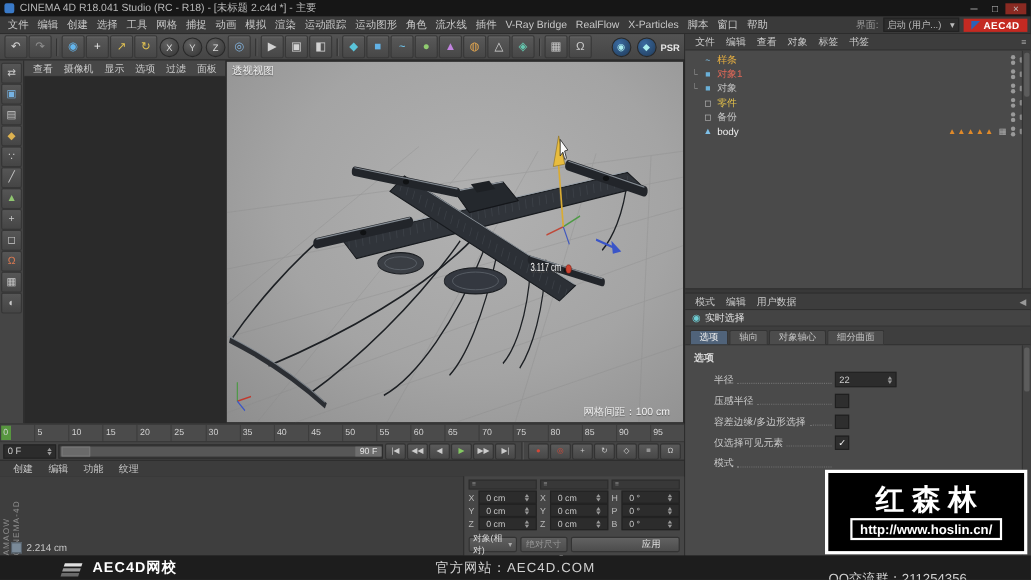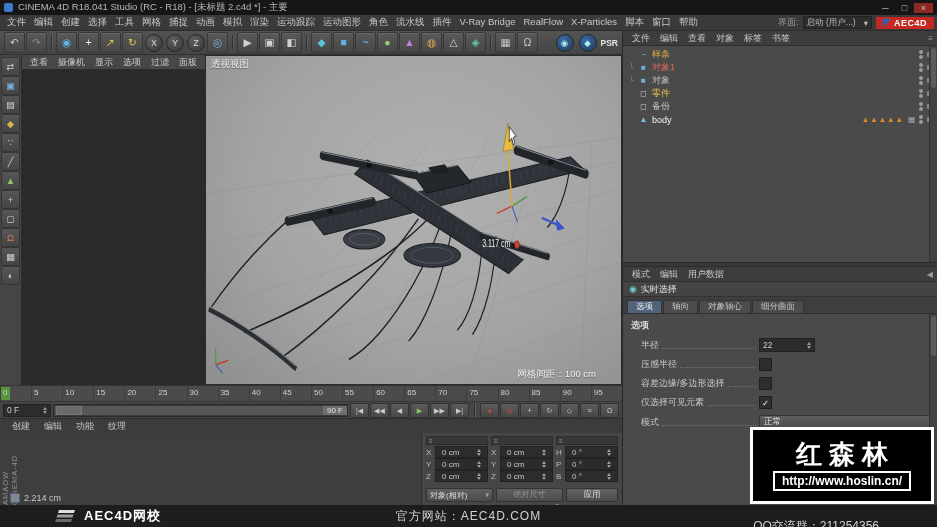--- a/index.html
+++ b/index.html
@@ -57,21 +57,21 @@
            border:1px solid #363636;display:flex;align-items:center;justify-content:center;
            font-size:9.5px;line-height:1;}
   .vp-stack{flex:1;display:flex;flex-direction:row;min-width:0;}
   .vp-menu{height:14px;background:#474747;border-bottom:1px solid #2e2e2e;display:flex;
            align-items:center;font-size:9px;padding:0 3px;flex:0 0 auto;}
   .vp-menu-item{padding:0 5px;}
   .vp-canvas{flex:1;position:relative;overflow:hidden;border:1px solid #2b2b2b;
              background:radial-gradient(ellipse at 55% 40%,#b1b1b1 0%,#a4a4a4 55%,#8e8e8e 100%);}
   .vp-label{position:absolute;top:2px;left:5px;font-size:9.5px;color:#efefef;
             text-shadow:0 1px 1px rgba(0,0,0,.45);}
-  .vp-grid-label{position:absolute;bottom:3px;right:25px;font-size:9.5px;color:#f2f2f2;
+  .vp-grid-label{position:absolute;bottom:3px;right:12px;font-size:9.5px;color:#f2f2f2;
                  text-shadow:0 1px 1px rgba(0,0,0,.4);}
   svg.drone{position:absolute;inset:0;width:100%;height:100%;}
 
   
   .ruler{height:15px;background:#4b4b4b;border-top:1px solid #333;position:relative;flex:0 0 auto;}
   .ruler-ticks{display:flex;height:100%;position:relative;z-index:1;}
   .tick{flex:1;border-left:1px solid #3d3d3d;font-size:8px;color:#d2d2d2;
         padding:2px 0 0 2px;box-sizing:border-box;}
   .cur-frame{position:absolute;left:1px;top:1px;width:9px;height:13px;background:#57963f;z-index:0;}
   .transport{height:16px;background:#454545;border-top:1px solid #383838;display:flex;
@@ -112,21 +112,21 @@
   .spin{margin-left:auto;display:flex;flex-direction:column;gap:1px;padding-left:2px;}
   .spin i{display:block;width:0;height:0;border-left:2.5px solid transparent;border-right:2.5px solid transparent;}
   .spin .up{border-bottom:3px solid #9a9a9a;}
   .spin .dn{border-top:3px solid #9a9a9a;}
   .coord-bottom{display:flex;gap:3px;}
   .coord-select{flex:1;height:12px;background:linear-gradient(#5f5f5f,#4c4c4c);border:1px solid #333;
                 border-radius:2px;font-size:8px;display:flex;align-items:center;padding:0 3px;color:#ddd;gap:2px;}
   .coord-select.dim{color:#969696;flex-direction:column;}
   .coord-select .caret{margin-left:auto;font-size:7px;color:#aaa;}
   .apply-btn{width:50px;height:12px;background:linear-gradient(#626262,#4c4c4c);border:1px solid #333;
-             border-radius:2px;font-size:8.5px;color:#e0e0e0;display:flex;align-items:center;justify-content:center;}
+             border-radius:2px;font-size:8.5px;color:#e0e0e0;display:flex;align-items:center;justify-content:center;padding-left:47px;}
 
   
   .om-menu,.am-menu{height:14px;background:#3d3d3d;border-bottom:1px solid #2e2e2e;display:flex;
                     align-items:center;font-size:9px;padding:0 4px;flex:0 0 auto;}
   .om-menu-item,.am-menu-item{padding:0 5px;}
   .menu-right{margin-left:auto;color:#9a9a9a;font-size:8px;display:flex;gap:4px;align-items:center;}
   .om-list{height:212px;background:#4a4a4a;padding:2px 0;position:relative;overflow:hidden;flex:0 0 auto;}
   .om-row{height:13px;display:flex;align-items:center;font-size:9px;padding:0 5px;gap:3px;}
   .tree{color:#8a8a8a;font-size:8px;width:7px;text-align:center;}
   .obj-icon{width:11px;text-align:center;font-size:8px;}
@@ -146,34 +146,34 @@
   .tool-icon{color:#6ecfd6;font-size:9px;}
   .am-tabs{height:15px;background:#3e3e3e;border-bottom:1px solid #2f2f2f;display:flex;
            align-items:flex-end;gap:1px;padding:1px 4px 0;flex:0 0 auto;}
   .am-tab{height:12px;padding:0 8px;background:#4c4c4c;border:1px solid #333;border-bottom:none;
           border-radius:2px 2px 0 0;font-size:8.5px;color:#c4c4c4;display:flex;align-items:center;}
   .am-tab.active{background:#50637a;color:#eee;}
   .am-content{flex:1;background:#4a4a4a;padding:5px 10px 0 8px;font-size:9px;position:relative;
               display:flex;flex-direction:column;gap:6px;min-height:0;}
   .am-section{font-weight:bold;color:#dadada;}
   .am-row{display:grid;grid-template-columns:118px auto;align-items:center;padding-left:10px;}
-  .lblwrap{display:flex;align-items:center;overflow:hidden;}
+  .lblwrap{display:flex;align-items:center;overflow:hidden;margin-left:8px;}
   .lblwrap .leader{flex:1;border-bottom:1px dotted #707070;height:6px;margin:0 3px;}
   .num-field{width:48px;height:12px;background:#2c2c2c;border:1px solid #222;display:flex;
              align-items:center;padding:0 3px;color:#ccc;font-size:8.5px;}
   .checkbox{width:11px;height:11px;background:#2e2e2e;border:1px solid #1f1f1f;display:flex;
             align-items:center;justify-content:center;font-size:8.5px;color:#efefef;}
   .mode-select{width:168px;height:12px;background:linear-gradient(#5f5f5f,#4c4c4c);border:1px solid #333;
                border-radius:2px;display:flex;align-items:center;padding:0 4px;font-size:8.5px;color:#e2e2e2;}
   .mode-select .caret{margin-left:auto;font-size:7px;color:#aaa;}
 
   
   .footer{height:22px;background:#1d1d1d;display:flex;align-items:center;padding:0 12px;
           position:relative;flex:0 0 auto;z-index:5;}
-  .f-logowrap{display:flex;align-items:center;gap:6px;margin-left:42px;}
+  .f-logowrap{display:flex;align-items:flex-end;gap:6px;margin-left:42px;}
   .f-brand{font-size:13px;font-weight:bold;color:#fff;letter-spacing:1px;}
   .f-site{position:absolute;left:320px;right:320px;text-align:center;font-size:12px;color:#d2d2d2;letter-spacing:1px;}
   .f-qq{position:absolute;right:58px;font-size:12px;color:#d2d2d2;margin-top:20px;}
 
   
   .watermark{position:absolute;right:3px;bottom:23px;width:184px;height:77px;background:#000;
              border:3px solid #fff;box-sizing:border-box;z-index:10;display:flex;flex-direction:column;
              align-items:center;justify-content:center;gap:4px;}
   .wm-title{font-size:26px;font-weight:bold;color:#fff;letter-spacing:7px;line-height:1;text-indent:7px;}
   .wm-url-box{border:2px solid #fff;padding:1px 7px;font-size:12px;font-weight:bold;color:#fff;}
@@ -720,24 +720,20 @@
               <span>仅选择可见元素</span>
               <span class="leader"></span>
             </span>
           <span class="checkbox">✓</span>
         </div>
         <div class="am-row">
           <span class="lblwrap">
               <span>模式</span>
               <span class="leader"></span>
             </span>
-          <span class="mode-select">
-              <span>正常</span>
-              <span class="caret">▾</span>
-            </span>
         </div>
         <span class="scrollbar">
             <span class="scroll-thumb"></span>
           </span>
       </div>
     </div>
   </div>
 
   <div class="footer">
     <span class="f-logowrap">

